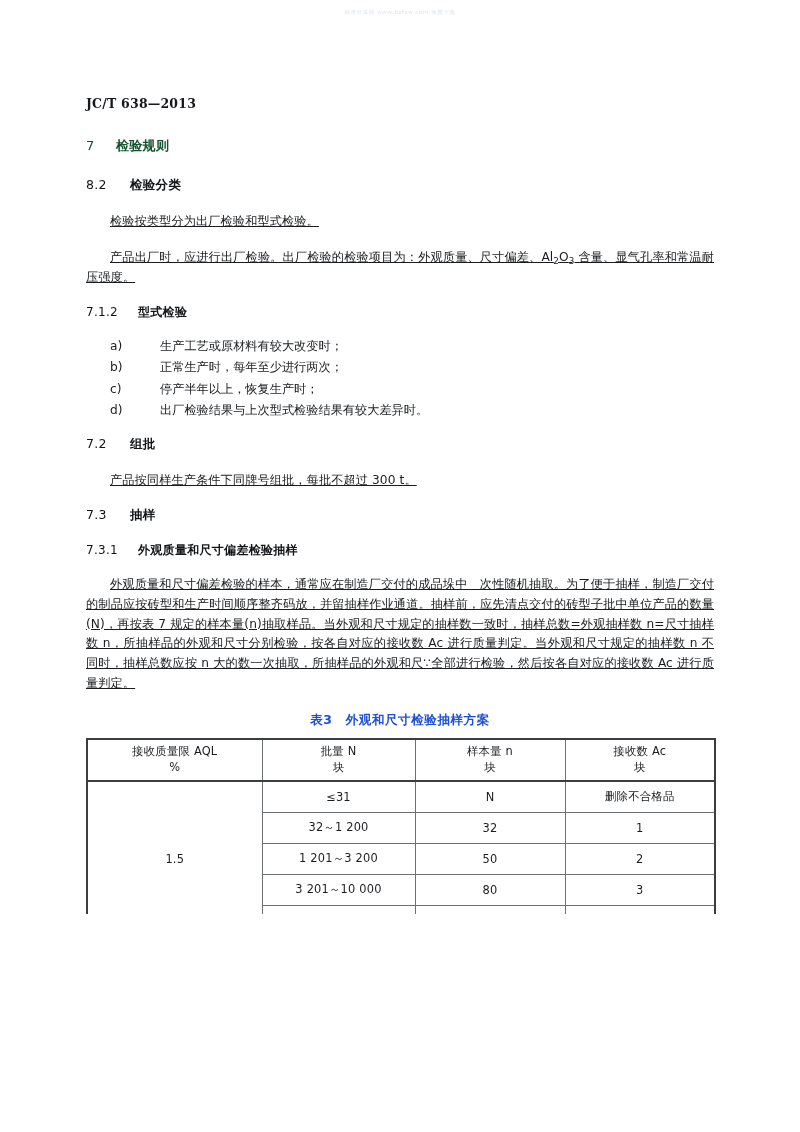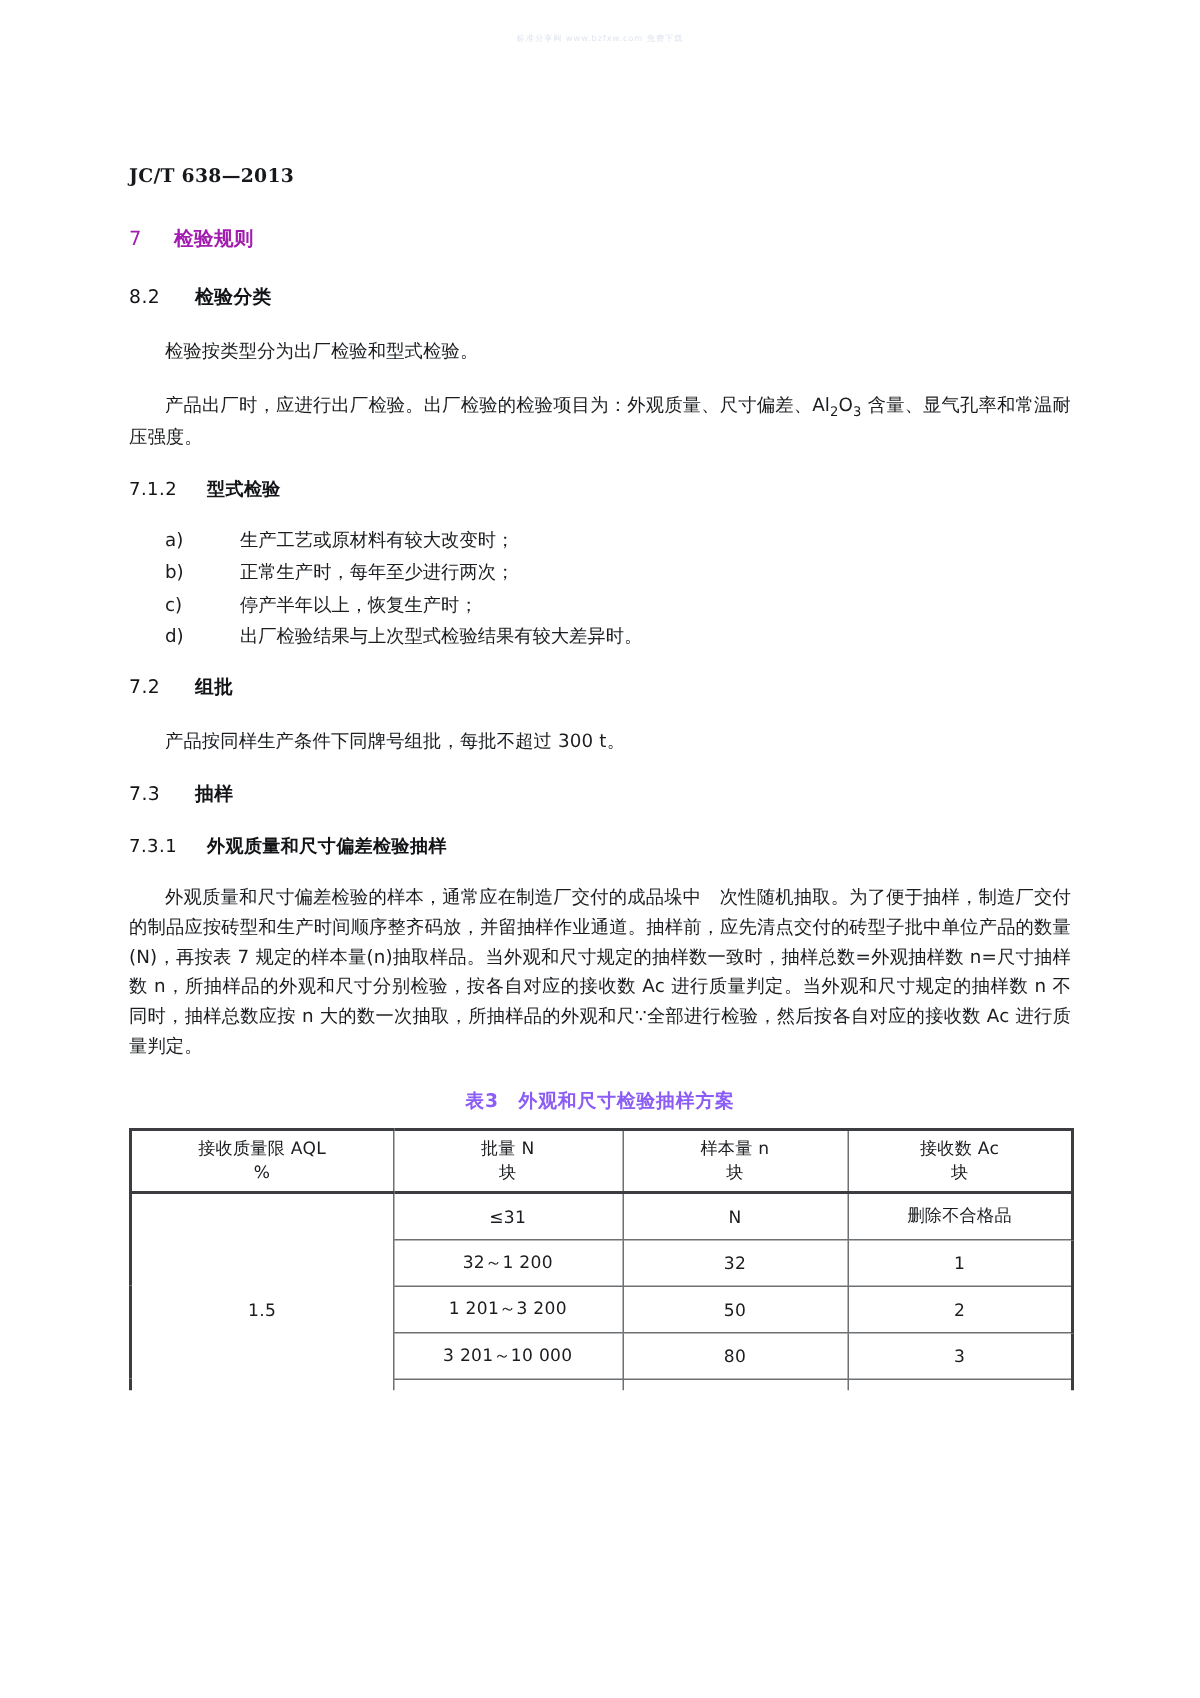--- a/index.html
+++ b/index.html
@@ -10,21 +10,20 @@
   body {
     font-family: "DejaVu Sans", "Liberation Sans", sans-serif;
   }
   .page {
     position: relative;
     width: 800px;
     height: 914px;
     background: #ffffff;
     overflow: hidden;
     box-sizing: border-box;
-    margin-top: 13px;
   }
   
   .watermark {
     position: absolute;
     left: 0;
     width: 800px;
     text-align: center;
     font-size: 5.5px;
     letter-spacing: 0.6px;
     color: #dfe4f0;
@@ -47,21 +46,21 @@
     font-weight: bold;
     font-size: 12.5px;
     color: #16181b;
     letter-spacing: 0.2px;
     margin-bottom: 26px;
   }
 
   .h1 {
     font-size: 13px;
     font-weight: bold;
-    color: #a21caf;
+    color: #14532d;
     margin: 0 0 22px 0;
     letter-spacing: 0.3px;
   }
   .h1 .num { font-weight: normal; display: inline-block; min-width: 30px; }
 
   .h2 {
     font-size: 12.5px;
     font-weight: bold;
     color: #121417;
     margin: 0 0 18px 0;
@@ -80,20 +79,21 @@
 
   p.body-text {
     font-size: 12.2px;
     line-height: 1.62;
     color: #1a1c1f;
     margin: 0 0 16px 0;
     text-align: justify;
     text-justify: inter-ideograph;
     text-indent: 24px;
     letter-spacing: 0.1px;
+    text-decoration: underline;
   }
   p.body-text.tight { margin-bottom: 4px; }
 
   ol.alpha-list {
     list-style: none;
     margin: 0 0 16px 0;
     padding: 0;
   }
   ol.alpha-list li {
     font-size: 12.2px;
@@ -113,21 +113,21 @@
     display: inline-block;
     margin-left: 50px;
   }
 
   sub { font-size: 0.72em; vertical-align: sub; }
 
   .table-caption {
     text-align: center;
     font-size: 12.5px;
     font-weight: bold;
-    color: #8b5cf6;
+    color: #1d4ed8;
     margin: 18px 0 9px 0;
     letter-spacing: 0.6px;
   }
 
   table.sampling {
     border-collapse: collapse;
     width: 628px;
     margin: 0 auto;
     table-layout: fixed;
   }

